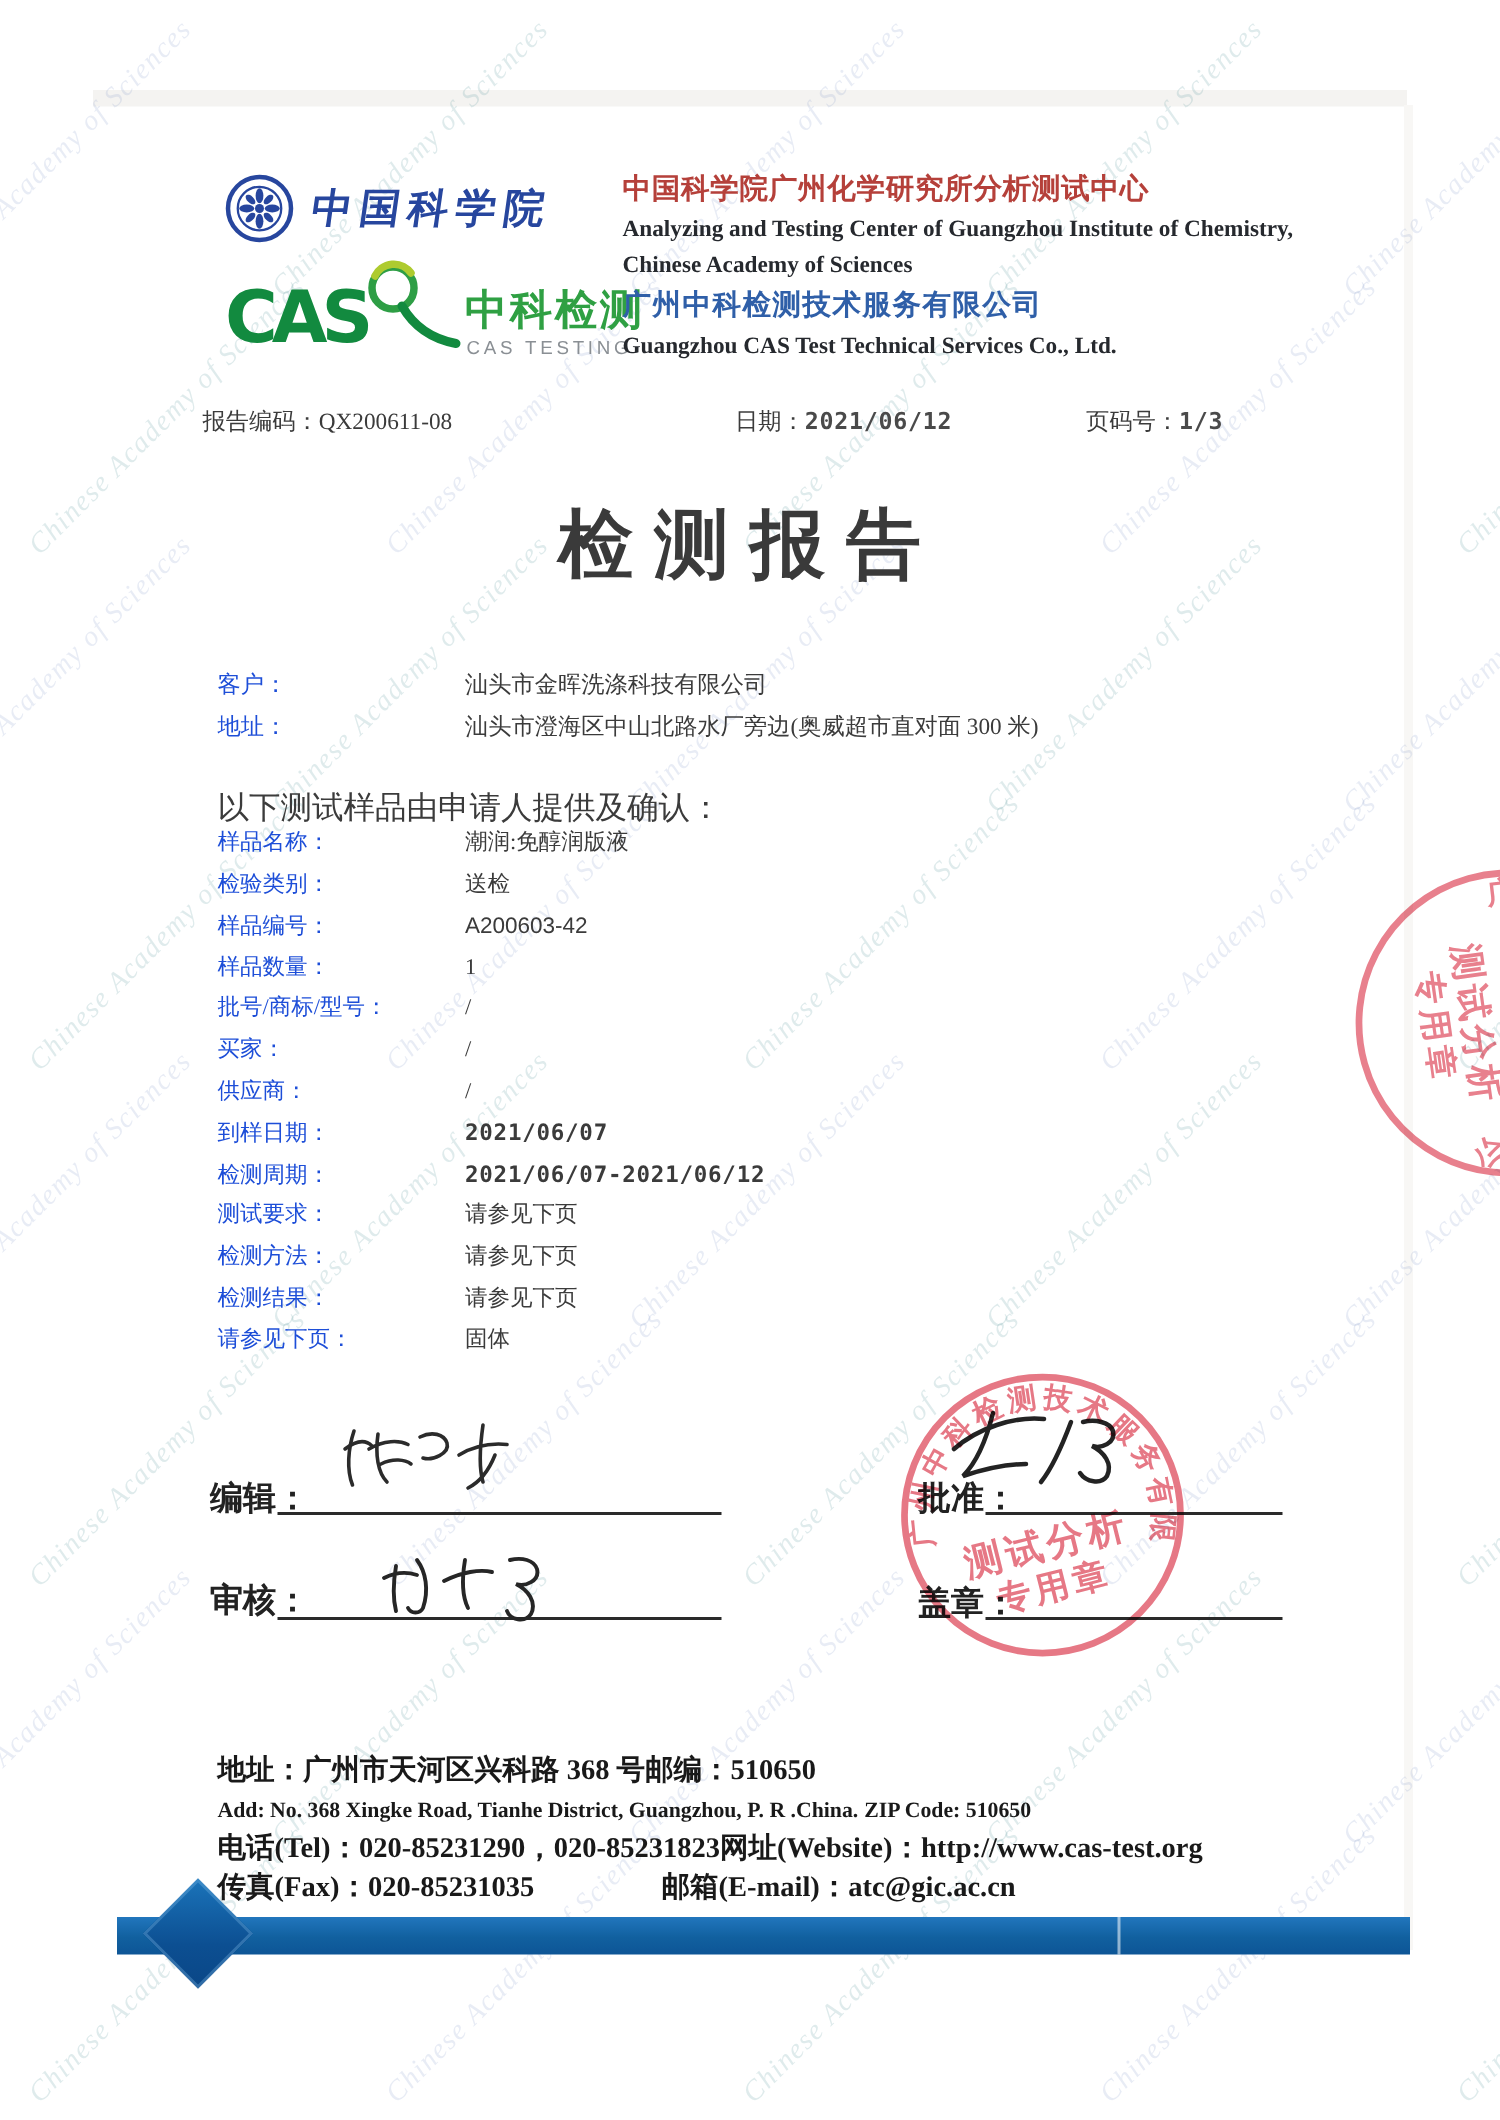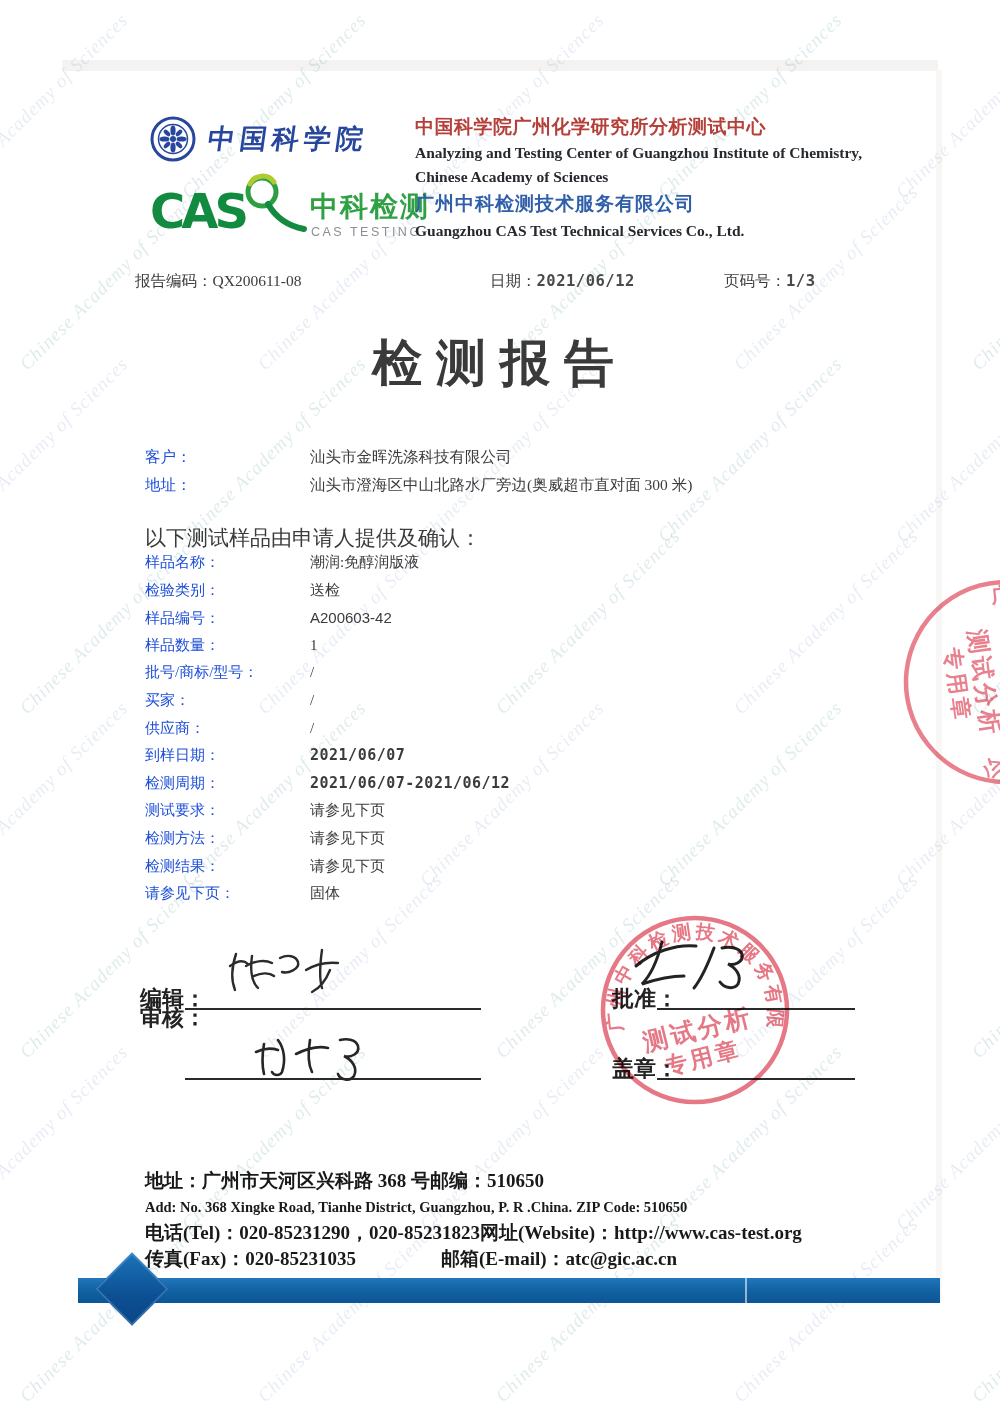--- a/index.html
+++ b/index.html
@@ -209,21 +209,21 @@
   <div class="abs sig-line" style="left:657px;top:1008px;width:198px"></div>
   <svg class="abs sig-svg" style="left:618px;top:922px" width="160" height="80" viewBox="0 0 160 80">
     <g fill="none" stroke="#232323" stroke-width="3" stroke-linecap="round">
       <path d="M18,44 C34,30 58,22 78,24"></path>
       <path d="M44,20 C40,36 34,52 24,62 C36,58 52,54 66,54"></path>
       <path d="M96,26 C90,42 84,56 76,66"></path>
       <path d="M104,26 C112,24 122,26 124,32 C126,40 116,44 110,42 C118,46 124,54 120,62 C116,68 106,66 102,60"></path>
     </g>
   </svg>
 
-  <span class="abs sig-label" style="left:140px;top:1003px">审核：</span>
+  <span class="abs sig-label" style="left:140px;top:1052px">审核：</span>
   <div class="abs sig-line" style="left:185px;top:1078px;width:296px"></div>
   <svg class="abs sig-svg" style="left:252px;top:1026px" width="120" height="56" viewBox="0 0 120 56">
     <g fill="none" stroke="#262626" stroke-width="2.6" stroke-linecap="round">
       <path d="M12,18 C10,30 10,40 12,48 M4,26 C12,22 20,22 26,24"></path>
       <path d="M26,14 C32,22 34,34 30,46 C28,50 22,50 20,46"></path>
       <path d="M44,28 C56,22 68,20 76,22 M58,14 C56,26 56,38 60,46"></path>
       <path d="M88,14 C96,12 104,14 106,20 C108,28 98,32 92,30 C100,34 106,42 102,50 C98,56 88,54 86,48"></path>
     </g>
   </svg>
 

